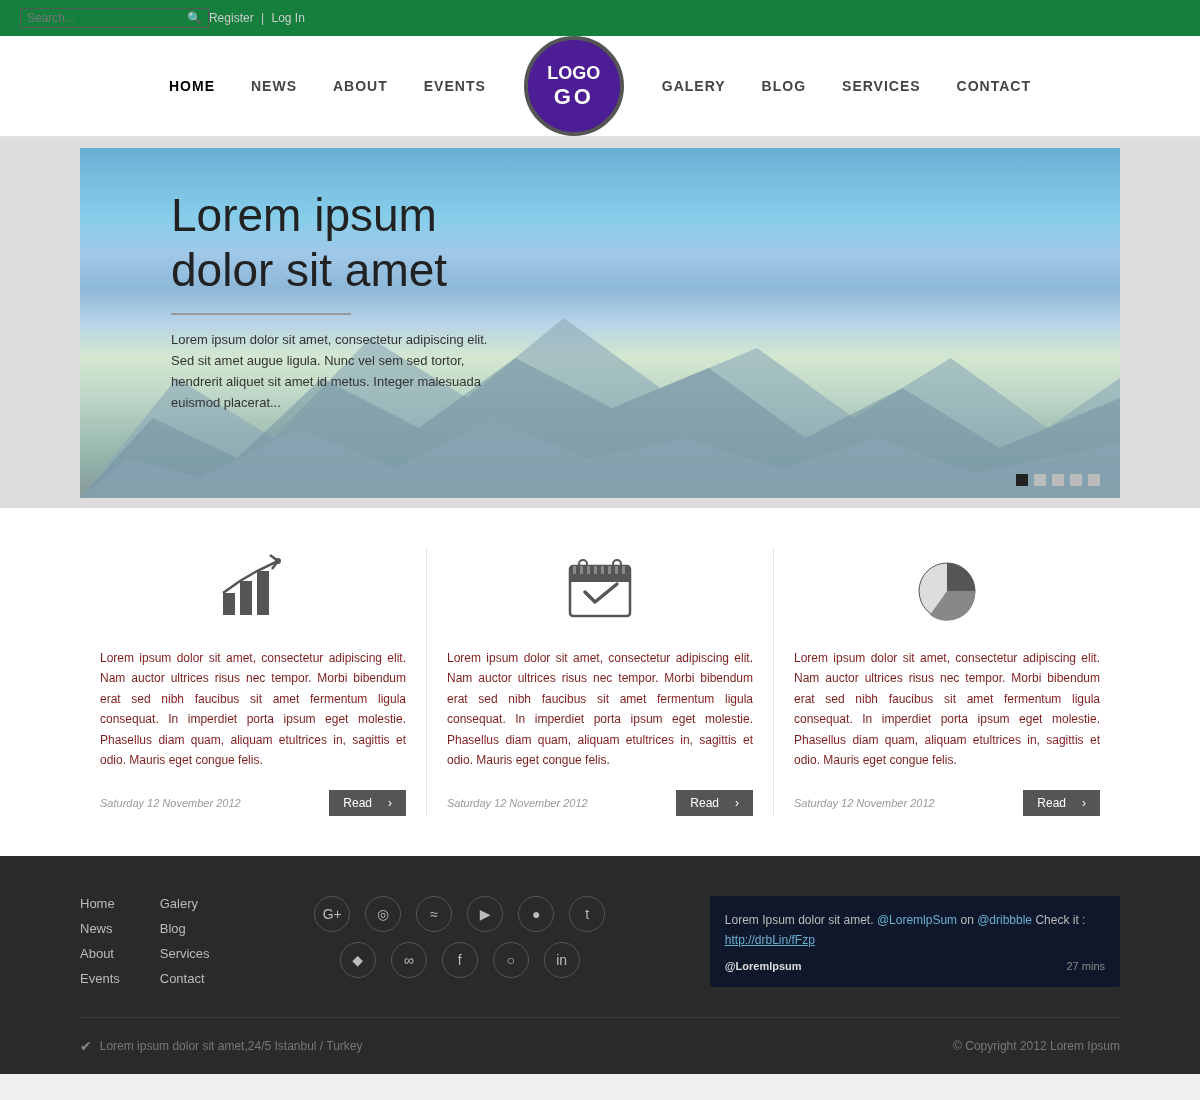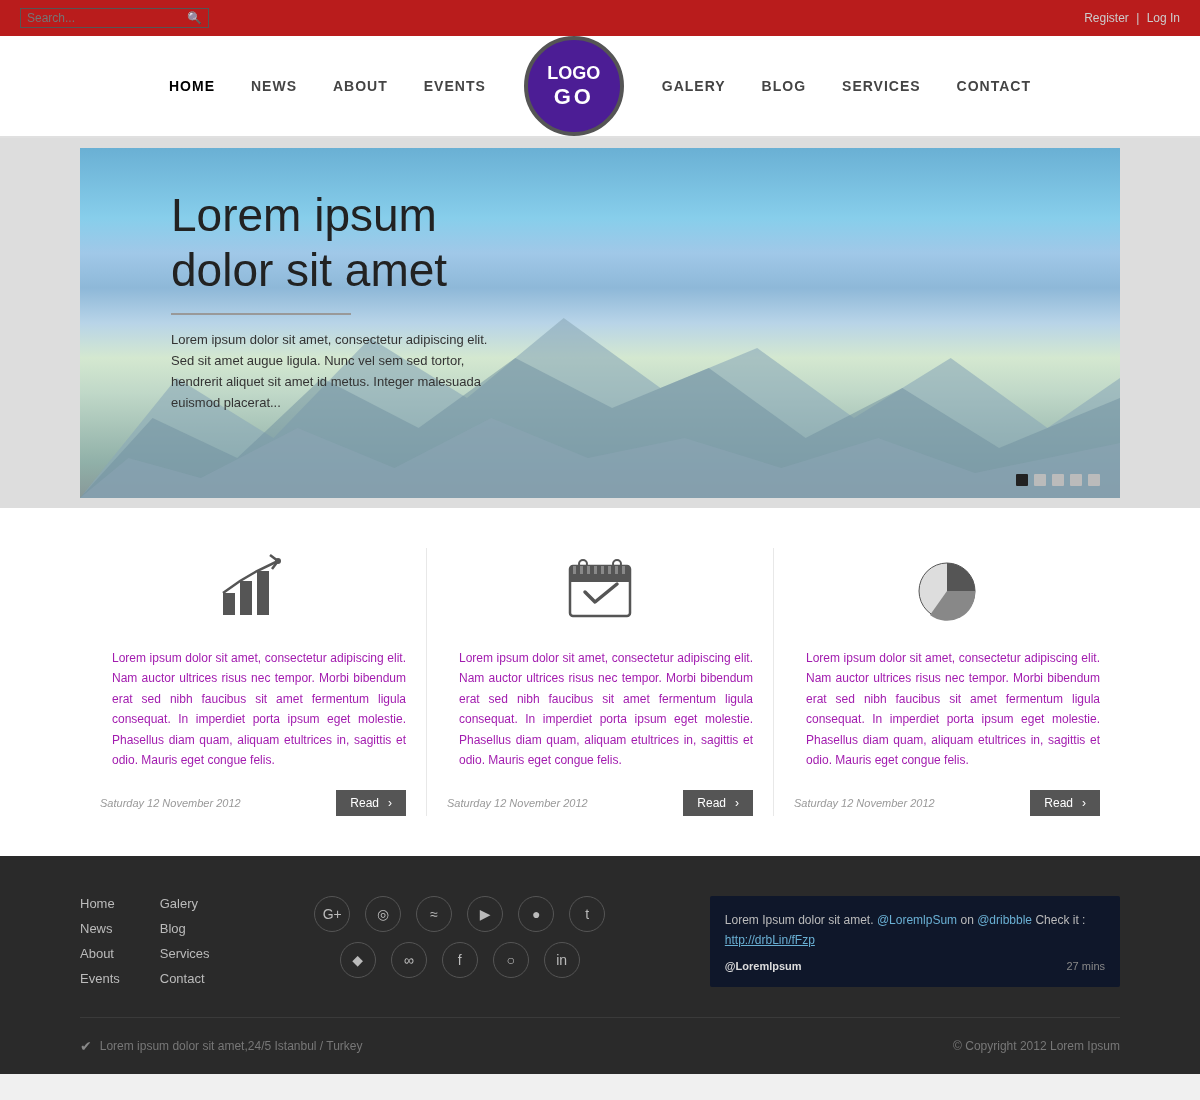--- a/index.html
+++ b/index.html
@@ -1,23 +1,22 @@
 <!DOCTYPE html>
 <html><head>
   <meta charset="utf-8">
   <style>
     * { margin: 0; padding: 0; box-sizing: border-box; }
     body { font-family: Arial, sans-serif; background: #f0f0f0; color: #333; width: 1200px; }
 
     
     .top-bar {
-      background: #b91c1c;
+      background: #15803d;
       padding: 8px 20px;
       display: flex;
-      justify-content: space-between;
       align-items: center;
     }
     .search-box {
       display: flex;
       align-items: center;
       border: 1px solid #555;
       padding: 2px 6px;
       background: transparent;
     }
     .search-box input {
@@ -164,25 +163,24 @@
       color: #555;
       margin-bottom: 20px;
       text-align: center;
       height: 80px;
       display: flex;
       align-items: center;
       justify-content: center;
     }
     .feature-text {
       font-size: 12px;
-      color: #a21caf;
+      color: #7f1d1d;
       line-height: 1.7;
       text-align: justify;
       margin-bottom: 20px;
-      margin-left: 12px;
     }
     .feature-footer {
       display: flex;
       justify-content: space-between;
       align-items: center;
       margin-top: 10px;
     }
     .feature-date {
       font-size: 11px;
       color: #999;
@@ -190,21 +188,21 @@
     }
     .read-btn {
       background: #555;
       color: #fff;
       border: none;
       padding: 6px 14px;
       font-size: 12px;
       cursor: pointer;
       display: flex;
       align-items: center;
-      gap: 9px;
+      gap: 16px;
     }
 
     
     .footer {
       background: #2a2a2a;
       color: #bbb;
       padding: 40px 80px 20px;
     }
     .footer-top {
       display: flex;

